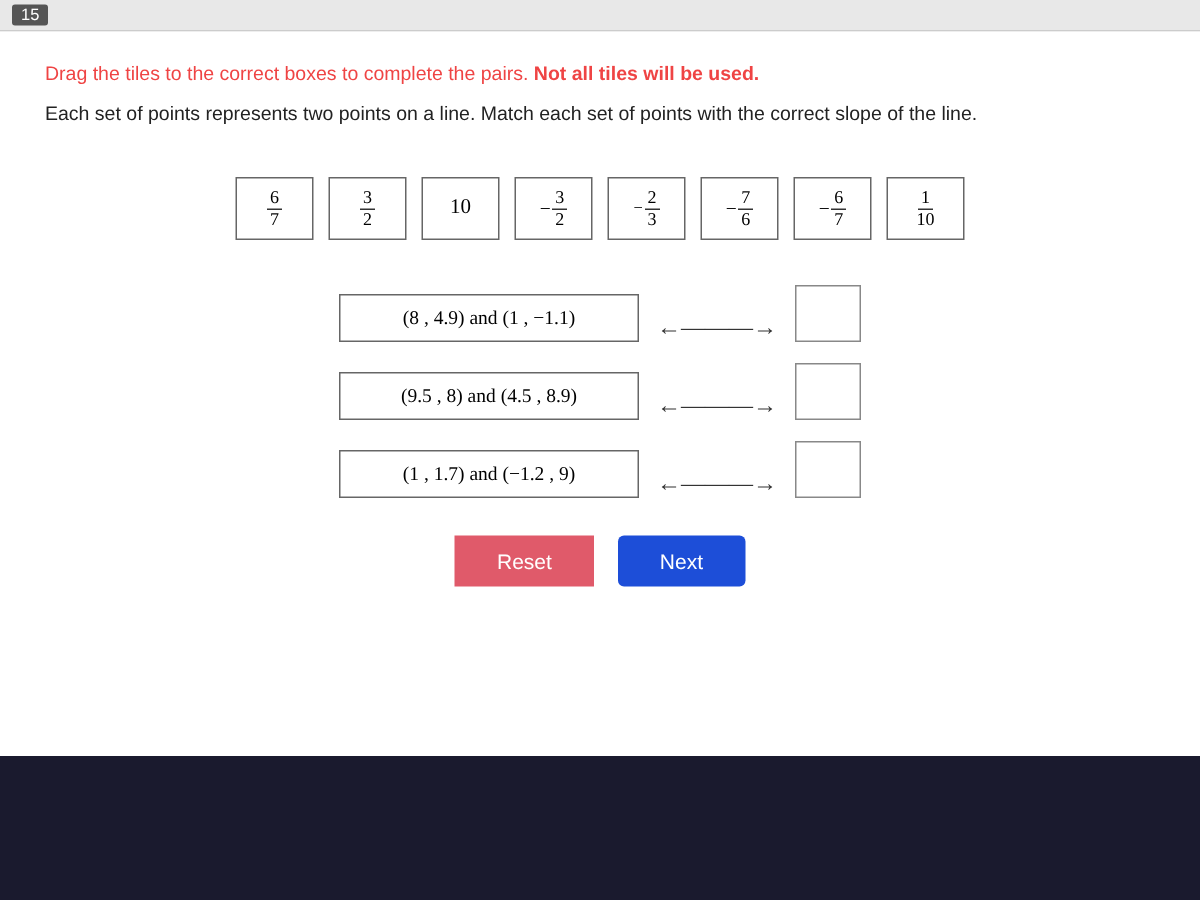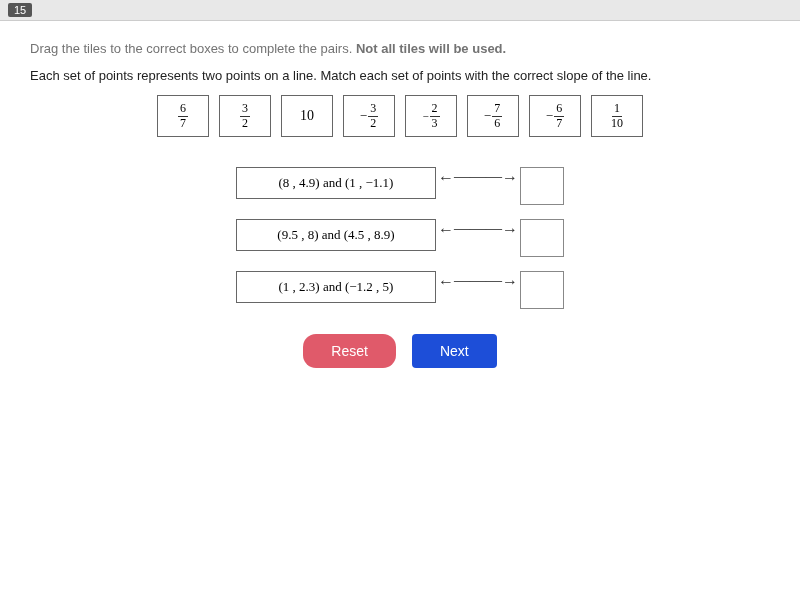--- a/index.html
+++ b/index.html
@@ -7,21 +7,21 @@
     body {
       background: #1a1a2e;
       width: 800px;
       height: 600px;
       overflow: hidden;
       font-family: 'Times New Roman', Times, serif;
     }
 
     .screen {
       width: 800px;
-      height: 600px;
+      height: 504px;
       background: #f0f0f0;
       position: relative;
       display: flex;
       flex-direction: column;
     }
 
     .top-bar {
       background: #e8e8e8;
       border-bottom: 1px solid #ccc;
       padding: 3px 8px;
@@ -41,34 +41,34 @@
     .content {
       background: white;
       flex: 1;
       padding: 20px 30px;
       position: relative;
     }
 
     .instruction-1 {
       font-family: Arial, sans-serif;
       font-size: 13px;
-      color: #737373;
+      color: #ef4444;
       margin-bottom: 12px;
       font-weight: normal;
     }
 
     .instruction-1 strong {
       font-weight: bold;
     }
 
     .instruction-2 {
       font-family: Arial, sans-serif;
       font-size: 13px;
       color: #222;
-      margin-bottom: 12px;
+      margin-bottom: 35px;
     }
 
     .tiles-row {
       display: flex;
       justify-content: center;
       gap: 10px;
       margin-bottom: 30px;
       align-items: center;
     }
 
@@ -106,22 +106,22 @@
     .pairs-area {
       display: flex;
       flex-direction: column;
       align-items: center;
       gap: 14px;
       margin-bottom: 25px;
     }
 
     .pair-row {
       display: flex;
-      align-items: flex-start;
-      gap: 2px;
+      align-items: flex-end;
+      gap: 12px;
     }
 
     .pair-box {
       border: 1.5px solid #666;
       background: white;
       padding: 7px 14px;
       font-size: 13px;
       min-width: 200px;
       text-align: center;
       font-family: 'Times New Roman', Times, serif;
@@ -152,21 +152,21 @@
       margin-top: 10px;
     }
 
     .btn-reset {
       background: #e05a6a;
       color: white;
       border: none;
       padding: 9px 28px;
       font-size: 14px;
       font-family: Arial, sans-serif;
-      border-radius: 13px;
+      border-radius: 0;
       cursor: pointer;
     }
 
     .btn-next {
       background: #1d4ed8;
       color: white;
       border: none;
       padding: 9px 28px;
       font-size: 14px;
       font-family: Arial, sans-serif;
@@ -276,21 +276,21 @@
 
       <div class="pair-row">
         <div class="pair-box">(9.5 , 8) and (4.5 , 8.9)</div>
         <div class="arrow-connector">
           ←———→
         </div>
         <div class="drop-box"></div>
       </div>
 
       <div class="pair-row">
-        <div class="pair-box">(1 , 2.3) and (−1.2 , 5)</div>
+        <div class="pair-box">(1 , 1.7) and (−1.2 , 9)</div>
         <div class="arrow-connector">
           ←———→
         </div>
         <div class="drop-box"></div>
       </div>
 
     </div>
 
     <div class="buttons-row">
       <button class="btn-reset">Reset</button>

